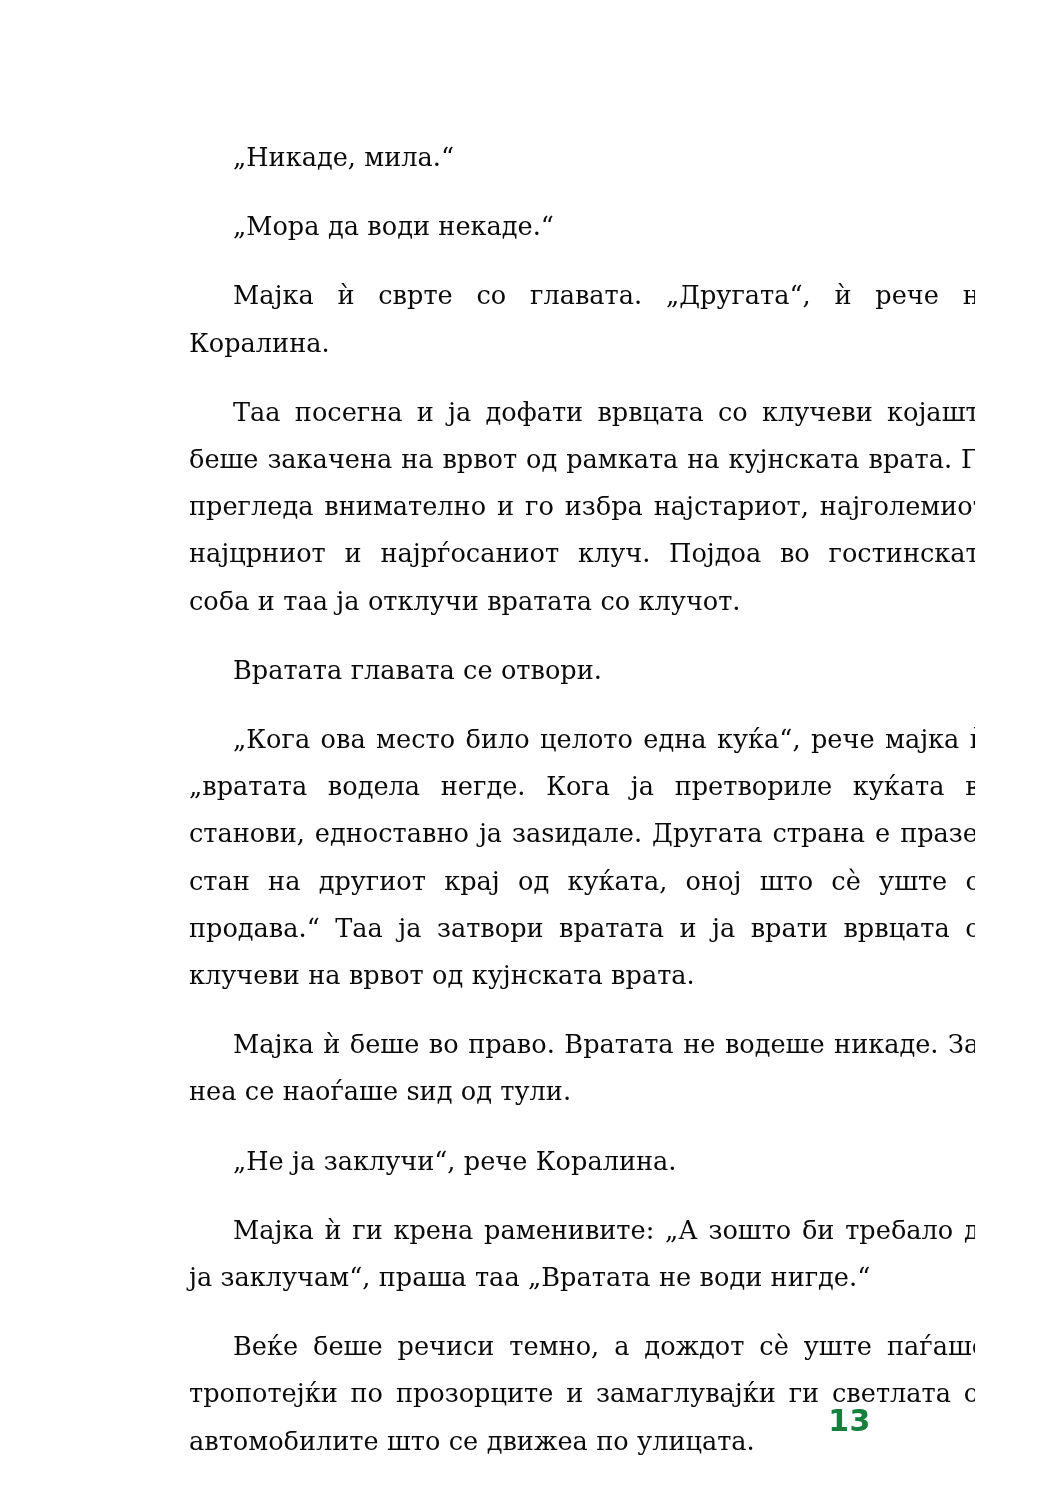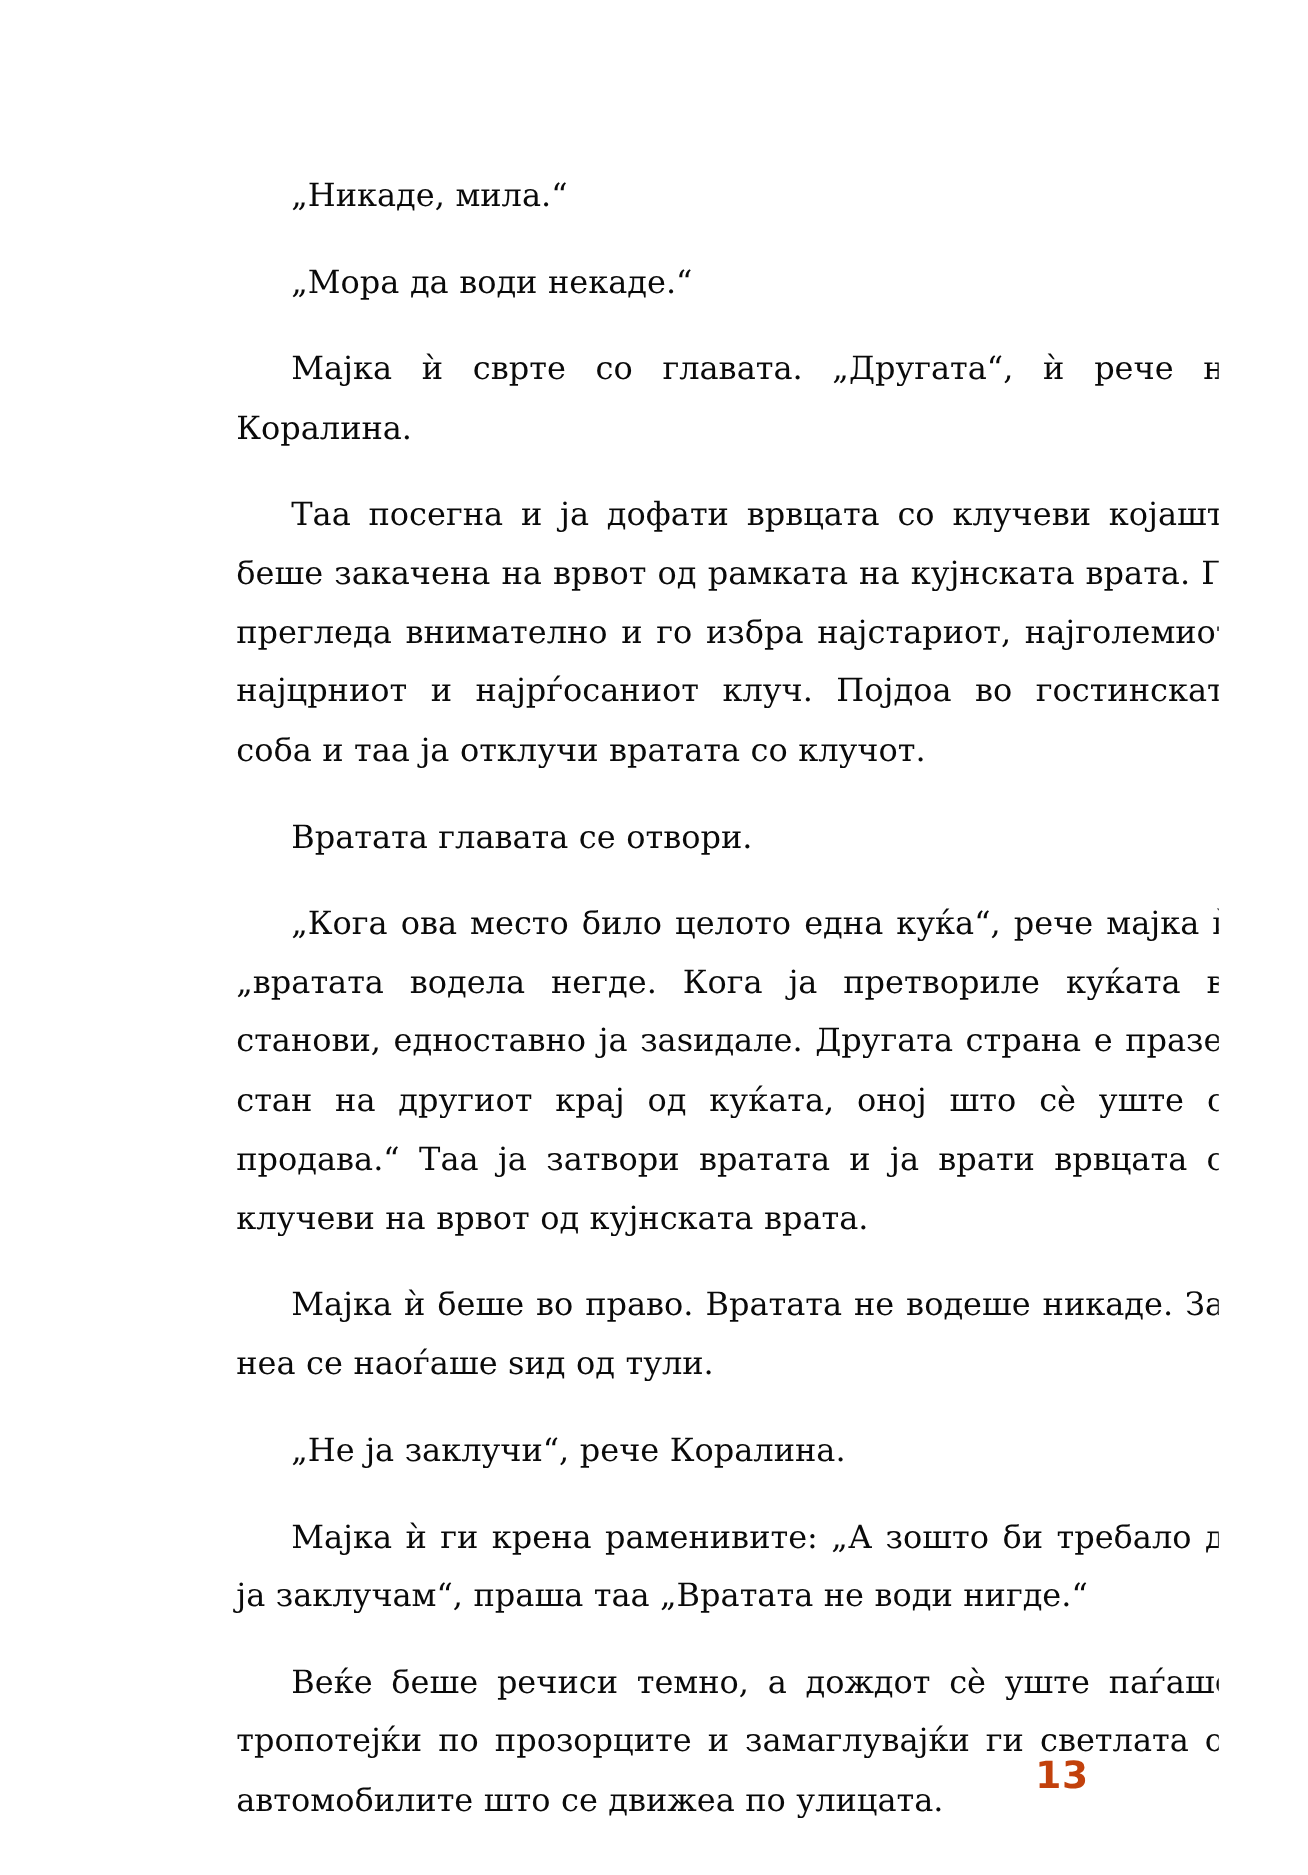--- a/index.html
+++ b/index.html
@@ -51,21 +51,21 @@
     text-align: left;
   }
 
   .folio {
     position: absolute;
     right: 104px;
     bottom: 78px;
     font-family: "DejaVu Sans", "Liberation Sans", sans-serif;
     font-size: 30px;
     font-weight: 700;
-    color: #c2410c;
+    color: #15803d;
     letter-spacing: 0.5px;
   }
 </style>
 </head>
 <body>
 
 <div class="page">
 
   <div class="text-block">
     <p class="para single-line">„Никаде, мила.“</p>

